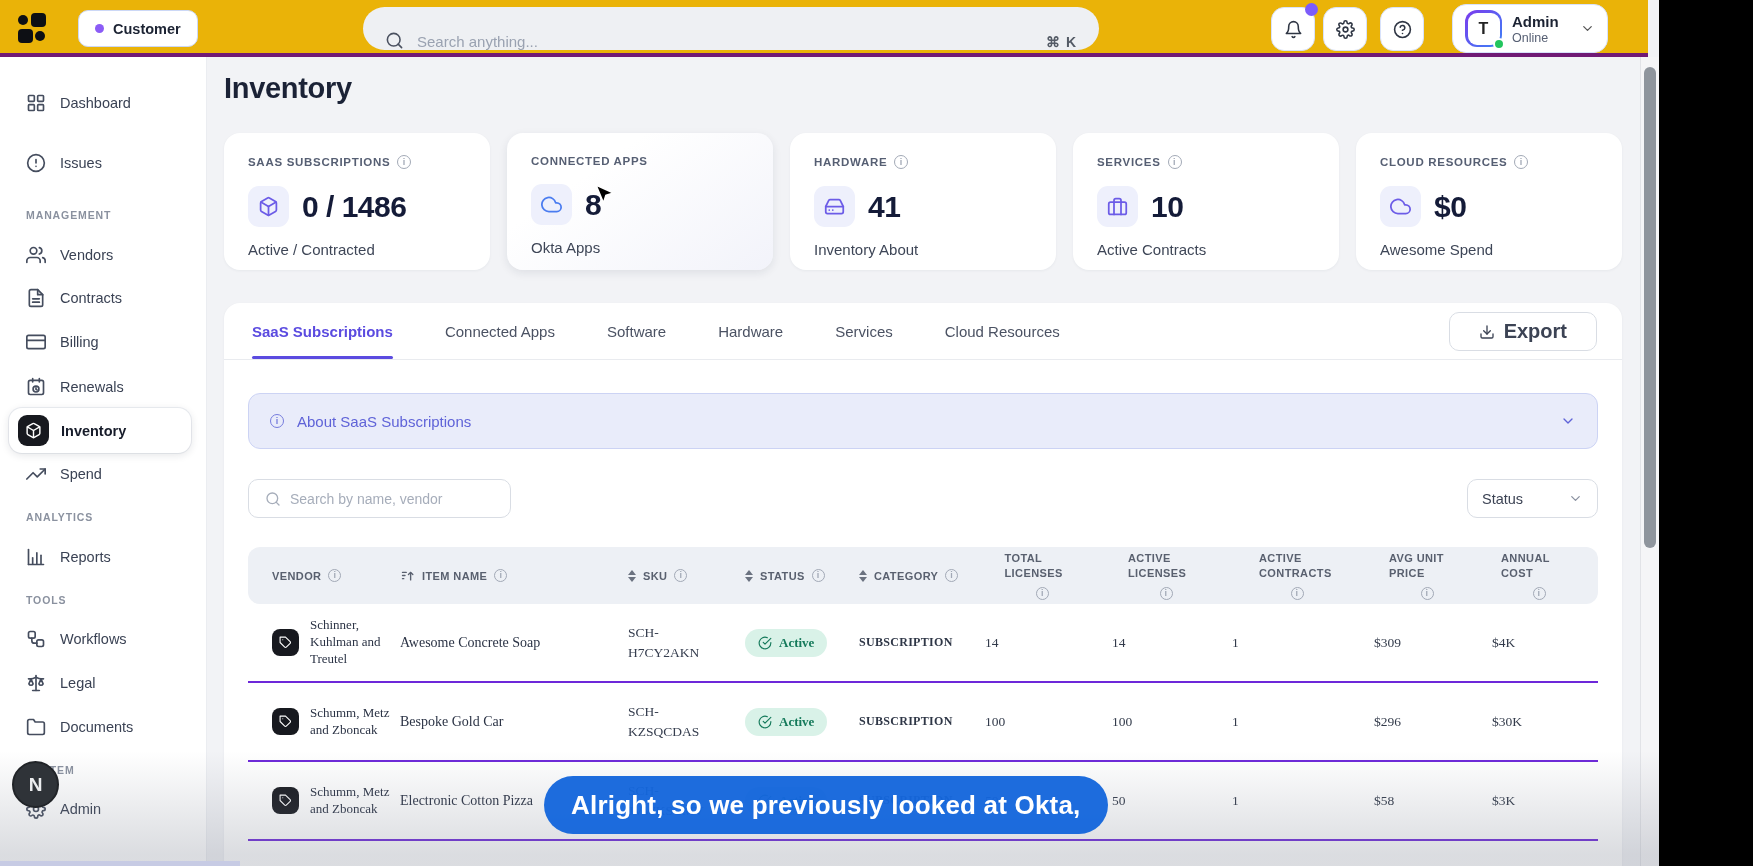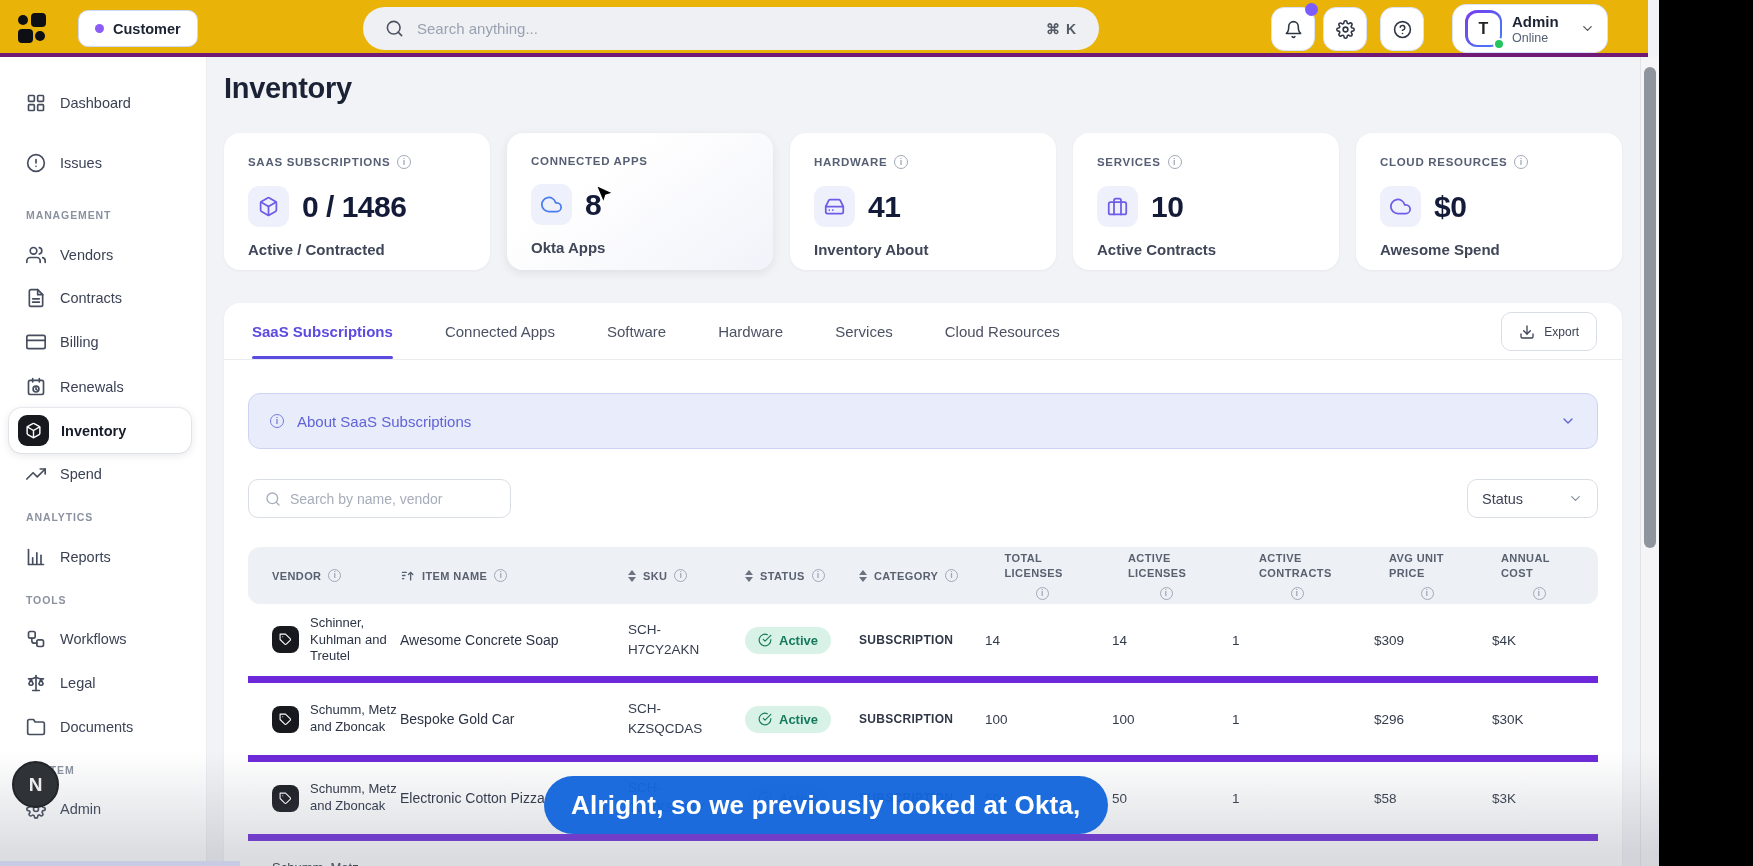--- a/index.html
+++ b/index.html
@@ -5,21 +5,21 @@
   *{margin:0;padding:0;box-sizing:border-box;}
   html,body{width:1753px;height:866px;overflow:hidden;}
   body{font-family:"Liberation Sans",sans-serif;background:#f2f3f6;position:relative;color:#1c2333;}
   svg.i{fill:none;stroke:currentColor;stroke-width:2;stroke-linecap:round;stroke-linejoin:round;display:block;}
 
   
   .topbar{position:absolute;left:0;top:0;width:1648px;height:57px;background:#eab308;border-bottom:4px solid #701a75;z-index:20;}
   .logo{position:absolute;left:16px;top:12px;width:32px;height:32px;}
   .ws-btn{position:absolute;left:78px;top:10px;height:37px;padding:0 16px;display:flex;align-items:center;gap:9px;border:1px solid #ccd8f6;border-radius:10px;background:#fff;font-size:14.5px;font-weight:700;color:#1c2333;}
   .ws-dot{width:9px;height:9px;border-radius:50%;background:#8b5cf6;}
-  .gsearch{position:absolute;left:363px;top:7px;width:736px;height:43px;background:#eef0f3;border-radius:22px;display:flex;align-items:center;padding:0 22px;gap:13px;color:#4a5160;}
+  .gsearch{position:absolute;left:363px;top:7px;width:736px;height:43px;background:#eef0f3;border-radius:22px;display:flex;align-items:flex-end;padding:0 22px;gap:13px;color:#4a5160;}
   .gsearch input{flex:1;border:none;outline:none;background:transparent;font-size:15px;color:#333;font-family:"Liberation Sans",sans-serif;}
   .gsearch input::placeholder{color:#9aa2b1;}
   .kbd{font-size:14px;color:#545b66;font-weight:600;letter-spacing:1px;}
   .tb-btn{position:absolute;top:7px;width:44px;height:44px;border:1px solid #d8e2fb;border-radius:13px;background:#fff;display:flex;align-items:center;justify-content:center;color:#2f3644;}
   .tb-bell{left:1271px;} .tb-gear{left:1323px;} .tb-help{left:1380px;}
   .notif-dot{position:absolute;top:-5px;right:-4px;width:13px;height:13px;border-radius:50%;background:#7c5cfa;}
   .user-chip{position:absolute;left:1452px;top:4px;width:156px;height:49px;border:1px solid #d8e2fb;border-radius:14px;background:#fff;display:flex;align-items:center;padding:0 12px;gap:10px;}
   .uavatar{width:37px;height:37px;border-radius:12px;background:linear-gradient(135deg,#7c3aed,#3b82f6);padding:2.5px;position:relative;flex:none;}
   .uavatar .in{width:100%;height:100%;background:#fff;border-radius:9px;display:flex;align-items:center;justify-content:center;font-size:16px;font-weight:700;color:#222;}
   .uavatar .on{position:absolute;right:-3px;bottom:-3px;width:12px;height:12px;border-radius:50%;background:#22c55e;border:2px solid #fff;}
@@ -41,32 +41,32 @@
   .main{position:absolute;left:207px;top:57px;width:1433px;bottom:0;background:#f2f3f6;}
   .page-title{position:absolute;left:17px;top:15px;font-size:29px;font-weight:800;color:#1b2236;letter-spacing:-.3px;}
   .cards{position:absolute;left:17px;right:18px;top:76px;height:137px;display:grid;grid-template-columns:repeat(5,1fr);gap:17px;}
   .card{background:#fff;border-radius:16px;box-shadow:0 1px 3px rgba(25,30,50,.05);padding:22px 24px 0;position:relative;cursor:pointer;}
   .card.hl{background:linear-gradient(145deg,#ffffff 30%,#f2f3fa);box-shadow:0 3px 10px rgba(25,30,50,.09);}
   .card-label{font-size:11.5px;font-weight:700;letter-spacing:.7px;color:#565f73;display:flex;align-items:center;gap:7px;}
   .card-val-row{display:flex;align-items:center;gap:13px;margin-top:17px;}
   .s-chip{width:41px;height:41px;border-radius:11px;background:#eef0fc;display:flex;align-items:center;justify-content:center;color:#6c5ce7;flex:none;}
   .s-chip.blue{color:#4a7cf0;}
   .card-value{font-size:30px;font-weight:800;color:#141b38;letter-spacing:-.5px;}
-  .card-sub{margin-top:14px;font-size:15px;color:#3e4657;font-weight:bold;}
+  .card-sub{margin-top:14px;font-size:15px;color:#3e4657;}
 
   .info{width:14px;height:14px;border:1.4px solid #a2a9b6;border-radius:50%;display:inline-flex;align-items:center;justify-content:center;flex:none;color:#a2a9b6;}
   .info::after{content:"i";font-size:9px;font-weight:700;line-height:1;}
 
   
   .panel{position:absolute;left:17px;right:18px;top:246px;height:660px;background:#fff;border-radius:16px;box-shadow:0 1px 3px rgba(25,30,50,.05);overflow:hidden;}
   .tabbar{position:relative;height:57px;border-bottom:1px solid #e9ebef;display:flex;align-items:stretch;padding-left:28px;}
   .tab{position:relative;display:flex;align-items:center;margin-right:52px;font-size:15px;color:#4b5263;cursor:pointer;white-space:nowrap;}
   .tab.active{color:#5b4be0;font-weight:700;}
   .tab.active::after{content:"";position:absolute;left:0;right:0;bottom:0;height:3px;background:#5b4be0;border-radius:2px;}
-  .export-btn{position:absolute;right:25px;top:9px;height:39px;padding:0 17px;border:1px solid #d9dde4;border-radius:10px;background:#fff;display:flex;align-items:center;gap:9px;font-size:12px;font-weight:400;color:#3c4354;cursor:pointer;}
+  .export-btn{position:absolute;right:25px;top:9px;height:39px;padding:0 29px;border:1px solid #d9dde4;border-radius:10px;background:#fff;display:flex;align-items:center;gap:9px;font-size:20px;font-weight:700;color:#3c4354;cursor:pointer;}
   .banner{margin:33px 24px 0;height:56px;background:#e9ecfa;border:1px solid #ccd3f4;border-radius:12px;display:flex;align-items:center;gap:13px;padding:0 21px;color:#5f63d8;font-size:15px;cursor:pointer;}
   .banner .info{border-color:#767cdd;color:#767cdd;}
   .banner .chev{margin-left:auto;color:#5f63d8;}
   .filter-row{margin:30px 24px 0;display:flex;align-items:center;}
   .t-search{width:263px;height:39px;border:1px solid #d9dde4;border-radius:10px;display:flex;align-items:center;gap:9px;padding:0 16px;color:#a6adba;}
   .t-search input{flex:1;border:none;outline:none;font-size:14px;color:#333;font-family:"Liberation Sans",sans-serif;background:transparent;}
   .t-search input::placeholder{color:#a6adba;}
   .status-dd{margin-left:auto;width:131px;height:39px;border:1px solid #d9dde4;border-radius:10px;display:flex;align-items:center;justify-content:space-between;padding:0 14px;font-size:14.5px;color:#3c4354;cursor:pointer;}
   .status-dd .chev{color:#8a91a0;}
 
@@ -76,21 +76,21 @@
   .thead{background:#edf0f5;border-radius:12px;height:57px;font-size:11px;font-weight:700;letter-spacing:.4px;color:#59606f;}
   .th{display:flex;align-items:center;gap:7px;padding-right:12px;cursor:pointer;}
   .th .info{width:13px;height:13px;}
   .th .lbl2{max-width:76px;line-height:1.35;}
   .th.sp{justify-content:space-between;flex-direction:column;}
   .th:first-child{padding-left:24px;}
   .carets{display:flex;flex-direction:column;gap:2px;flex:none;}
   .carets b{width:0;height:0;border-left:4px solid transparent;border-right:4px solid transparent;display:block;}
   .carets .up{border-bottom:5px solid #6b7280;}
   .carets .dn{border-top:5px solid #6b7280;}
-  .trow{height:79px;border-bottom:7px solid #6d28d9;font-size:13.5px;color:#333b4b;cursor:pointer;}
+  .trow{height:79px;border-bottom:2px solid #6d28d9;font-size:13.5px;color:#333b4b;cursor:pointer;font-family:Liberation Serif, serif;}
   .vendor-cell{display:flex;align-items:center;gap:11px;padding-left:24px;}
   .v-avatar{width:27px;height:27px;border-radius:8px;background:#17191f;color:#fff;display:flex;align-items:center;justify-content:center;flex:none;}
   .v-name{width:98px;font-size:13px;line-height:1.3;color:#2b3345;}
   .item-cell{font-size:14px;color:#2b3345;padding-right:10px;}
   .sku{display:inline-block;width:88px;line-height:1.45;font-size:13.5px;color:#353d4e;}
   .badge{display:inline-flex;align-items:center;gap:7px;background:#d9f2e8;color:#157a5b;border-radius:16px;padding:6px 13px;font-size:13px;font-weight:600;}
   .cat{font-size:12px;font-weight:700;letter-spacing:.3px;color:#2f3747;}
 
   
   .caption{position:absolute;left:544px;top:776px;height:58px;padding:0 27px;background:rgba(20,102,220,.96);border-radius:29px;display:flex;align-items:center;color:#fff;font-size:26px;font-weight:600;white-space:nowrap;z-index:100;letter-spacing:.2px;}

